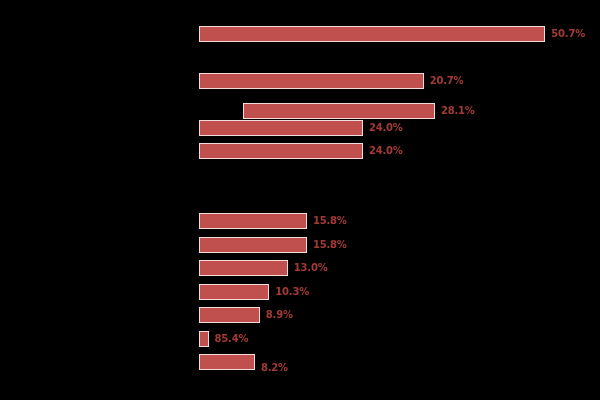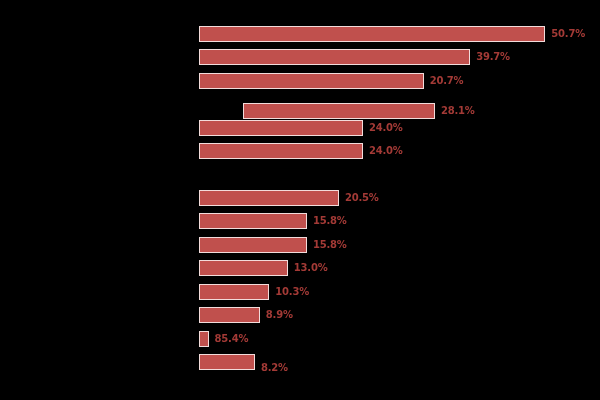--- a/index.html
+++ b/index.html
@@ -101,27 +101,20 @@
   <div class="chart-title"></div>
 
   <div id="plot-area">
       <div class="bar-row" style="top: 22px;">
         <div class="category-label"></div>
         <div class="bar-track">
           <div class="bar" style="width: 346.281px; background: rgb(192, 80, 77); border-color: rgb(242, 220, 219);"></div>
           <div class="value-label" style="color: rgb(163, 58, 54);">50.7%</div>
         </div>
       </div>
-      <div class="bar-row" style="top: 45.47px;">
-        <div class="category-label"></div>
-        <div class="bar-track">
-          <div class="bar" style="width: 271.151px; background: rgb(192, 80, 77); border-color: rgb(242, 220, 219);"></div>
-          <div class="value-label" style="color: rgb(163, 58, 54);">39.7%</div>
-        </div>
-      </div>
       <div class="bar-row" style="top: 68.94px;">
         <div class="category-label"></div>
         <div class="bar-track">
           <div class="bar" style="width: 224.707px; background: rgb(192, 80, 77); border-color: rgb(242, 220, 219);"></div>
           <div class="value-label" style="color: rgb(163, 58, 54);">20.7%</div>
         </div>
       </div>
       <div class="bar-row" style="top: 99px; margin-left: 44px;">
         <div class="category-label"></div>
         <div class="bar-track">
@@ -134,27 +127,20 @@
         <div class="bar-track">
           <div class="bar" style="width: 163.92px; background: rgb(192, 80, 77); border-color: rgb(242, 220, 219);"></div>
           <div class="value-label" style="color: rgb(163, 58, 54);">24.0%</div>
         </div>
       </div>
       <div class="bar-row" style="top: 139.35px;">
         <div class="category-label"></div>
         <div class="bar-track">
           <div class="bar" style="width: 163.92px; background: rgb(192, 80, 77); border-color: rgb(242, 220, 219);"></div>
           <div class="value-label" style="color: rgb(163, 58, 54);">24.0%</div>
-        </div>
-      </div>
-      <div class="bar-row" style="top: 186.29px;">
-        <div class="category-label"></div>
-        <div class="bar-track">
-          <div class="bar" style="width: 140.015px; background: rgb(192, 80, 77); border-color: rgb(242, 220, 219);"></div>
-          <div class="value-label" style="color: rgb(163, 58, 54);">20.5%</div>
         </div>
       </div>
       <div class="bar-row" style="top: 209.76px;">
         <div class="category-label"></div>
         <div class="bar-track">
           <div class="bar" style="width: 107.914px; background: rgb(192, 80, 77); border-color: rgb(242, 220, 219);"></div>
           <div class="value-label" style="color: rgb(163, 58, 54);">15.8%</div>
         </div>
       </div>
       <div class="bar-row" style="top: 233.23px;">

